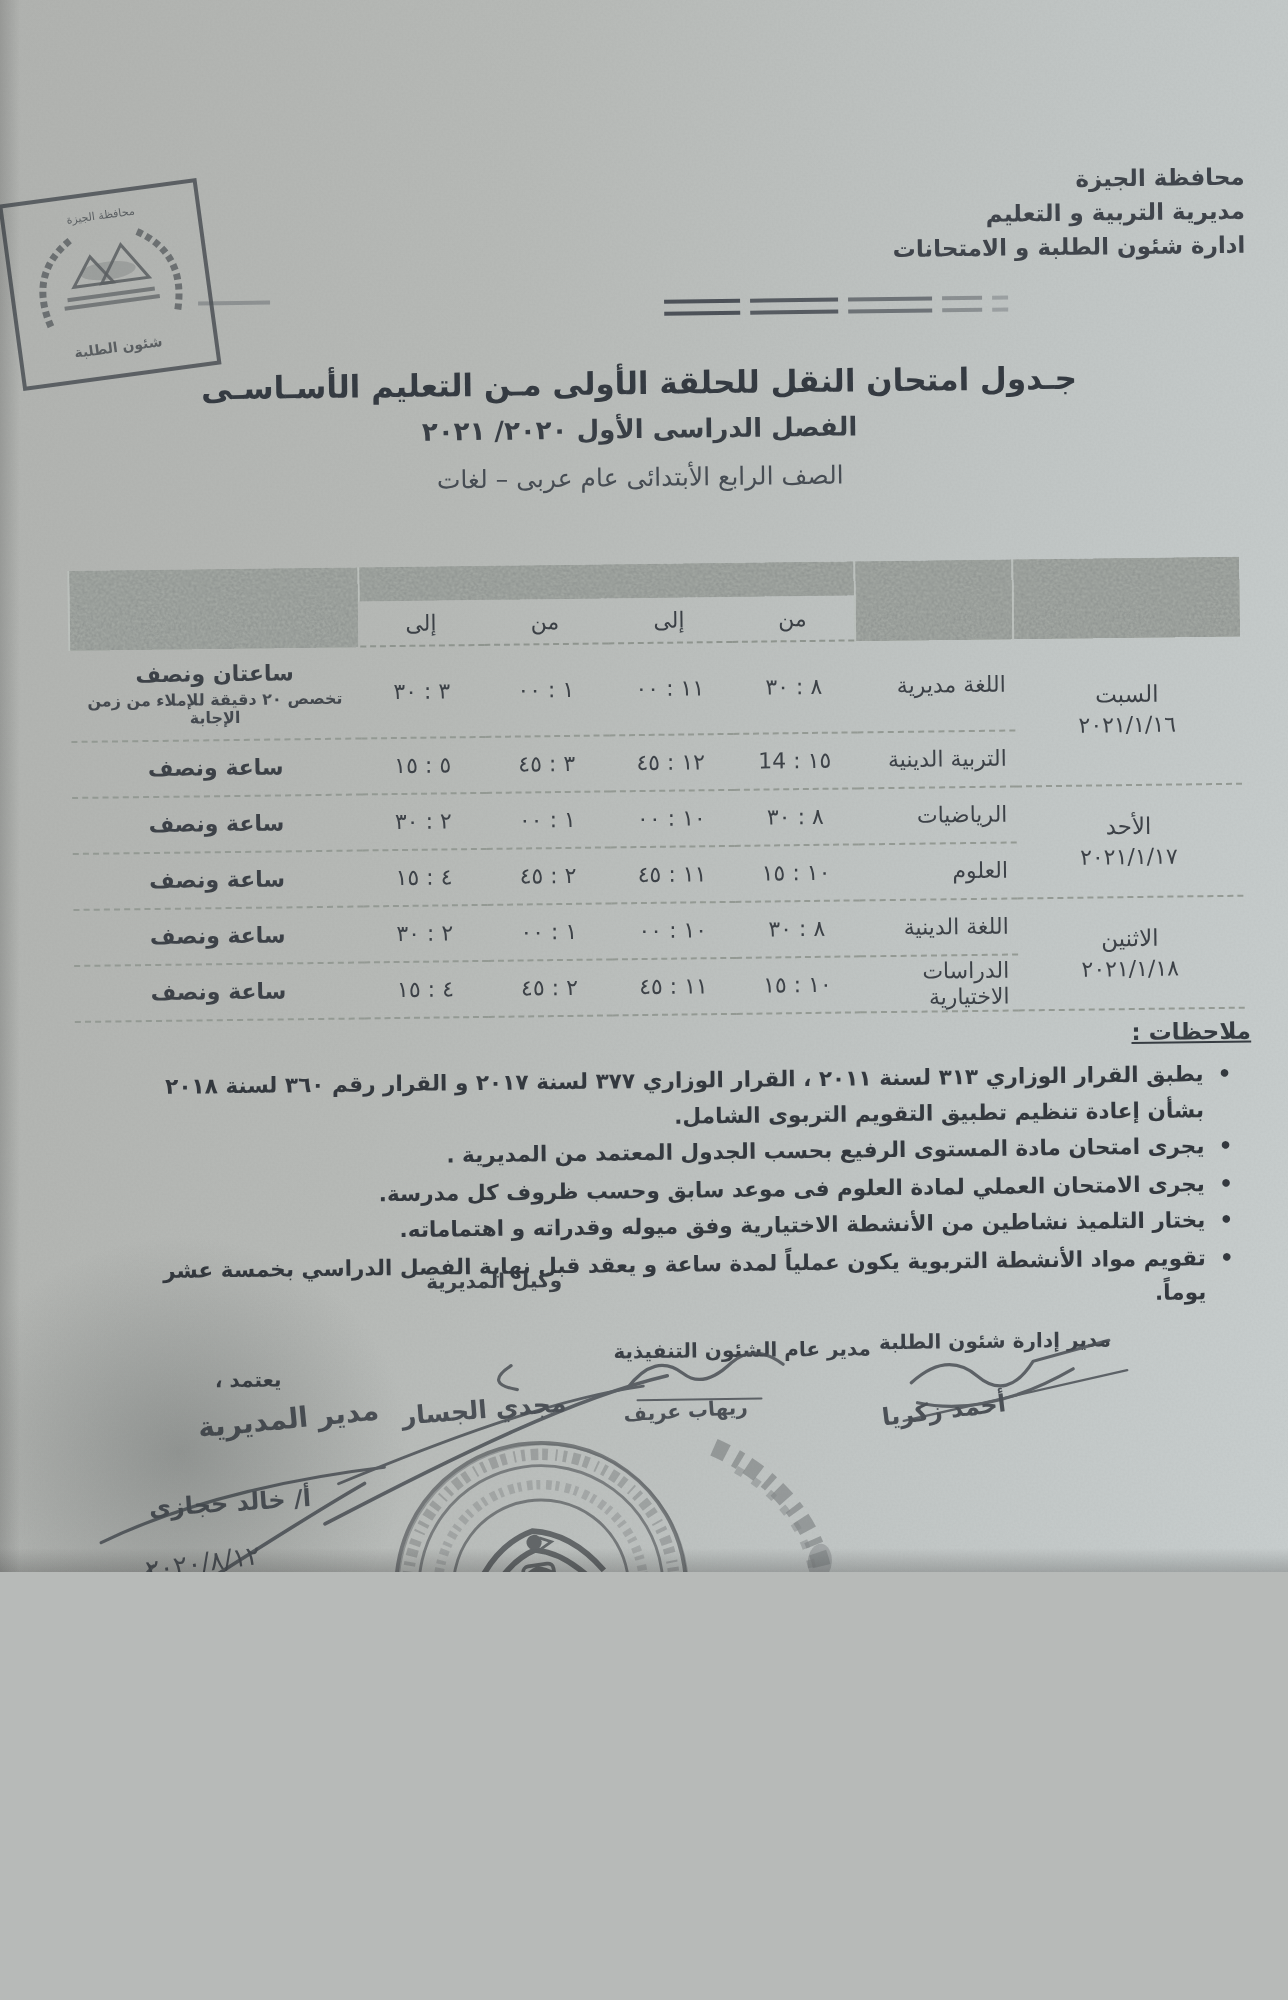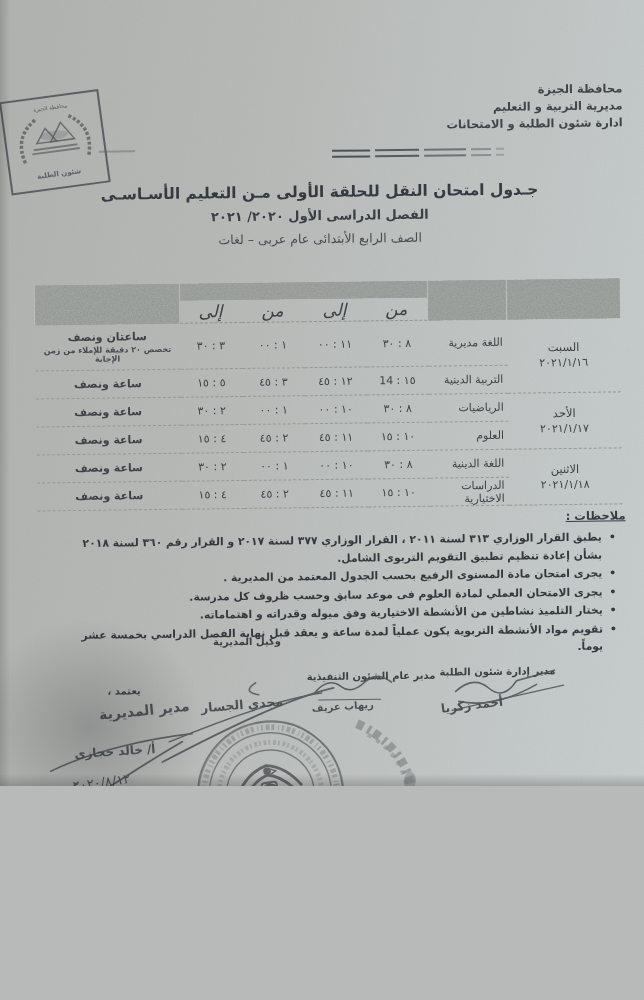--- a/index.html
+++ b/index.html
@@ -30,22 +30,22 @@
   .t-term{font-size:13px;font-weight:bold;margin-top:7px;color:#383e45;}
   .t-grade{font-size:12.5px;margin-top:8px;color:#464c53;}
   
   table.exam{position:absolute;left:35px;top:282px;width:585px;border-collapse:collapse;
              direction:rtl;font-size:11px;color:#3c4147;table-layout:fixed;}
   table.exam col.c-day{width:113px;} table.exam col.c-sub{width:79px;}
   table.exam col.c-t{width:62px;} table.exam col.c-dur{width:145px;}
   th,td{padding:0;}
   th.dark{position:relative;background:#a3a8a3;border-left:1px solid #bcc1bd;height:17px;}
   th.dark .cellnoise{position:absolute;inset:0;width:100%;height:100%;display:block;}
-  tr.subhead th{height:22px;font-weight:normal;font-size:17px;color:#3a3f45;
-                border-bottom:1px dashed #8f958f;background:transparent;font-style:italic;}
+  tr.subhead th{height:22px;font-weight:normal;font-size:11px;color:#3a3f45;
+                border-bottom:1px dashed #8f958f;background:transparent;}
   td{border-bottom:1px dashed #949a94;vertical-align:middle;}
   td.day-cell{text-align:center;line-height:16px;}
   .day-name{font-size:11.5px;} .day-date{font-size:11px;}
   td.subject-cell{text-align:right;padding-right:4px;font-size:11px;}
   td.time-cell{text-align:center;}
   td.time-cell bdi{direction:ltr;unicode-bidi:isolate;}
   td.duration-cell{text-align:center;}
   .dur-main{font-size:11px;font-weight:bold;color:#3c4147;}
   .dur-note{font-size:8px;font-weight:bold;color:#44494f;margin-top:2px;}
   tbody tr{height:28px;} tbody tr.tall{height:46px;}

